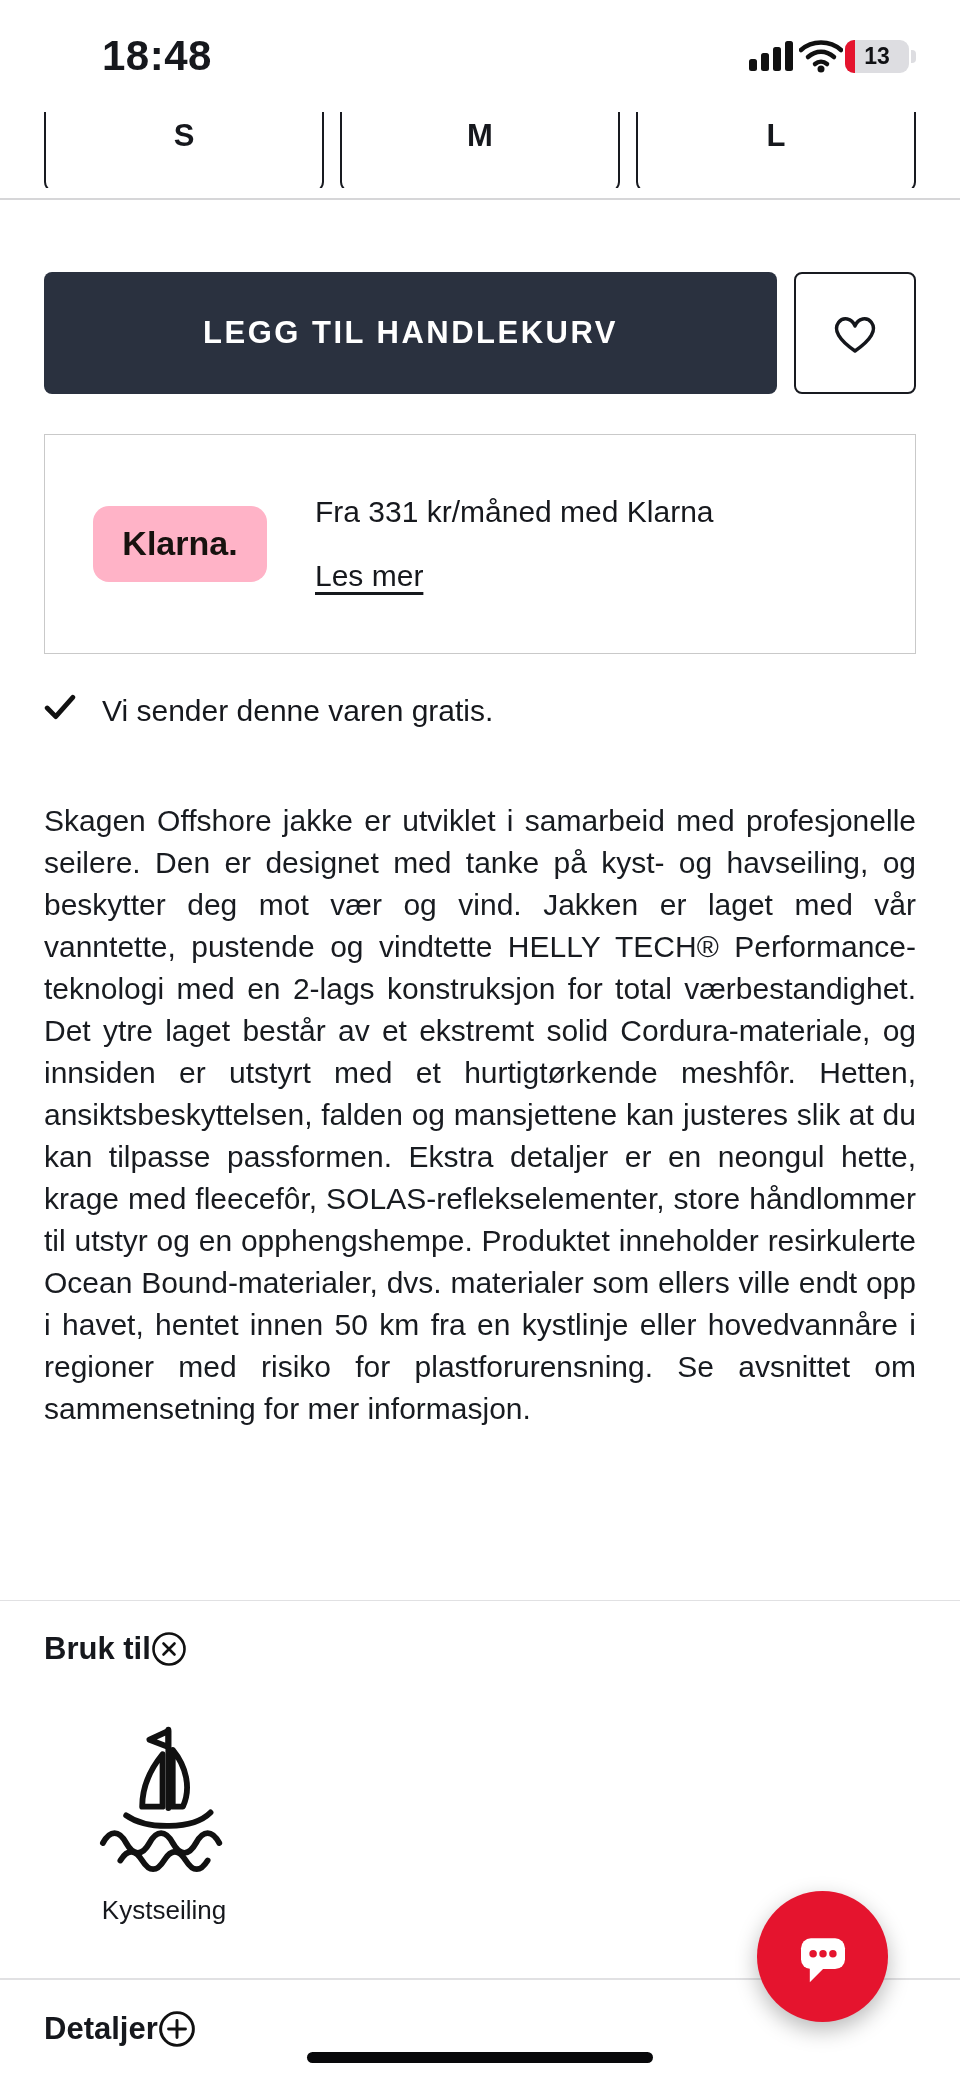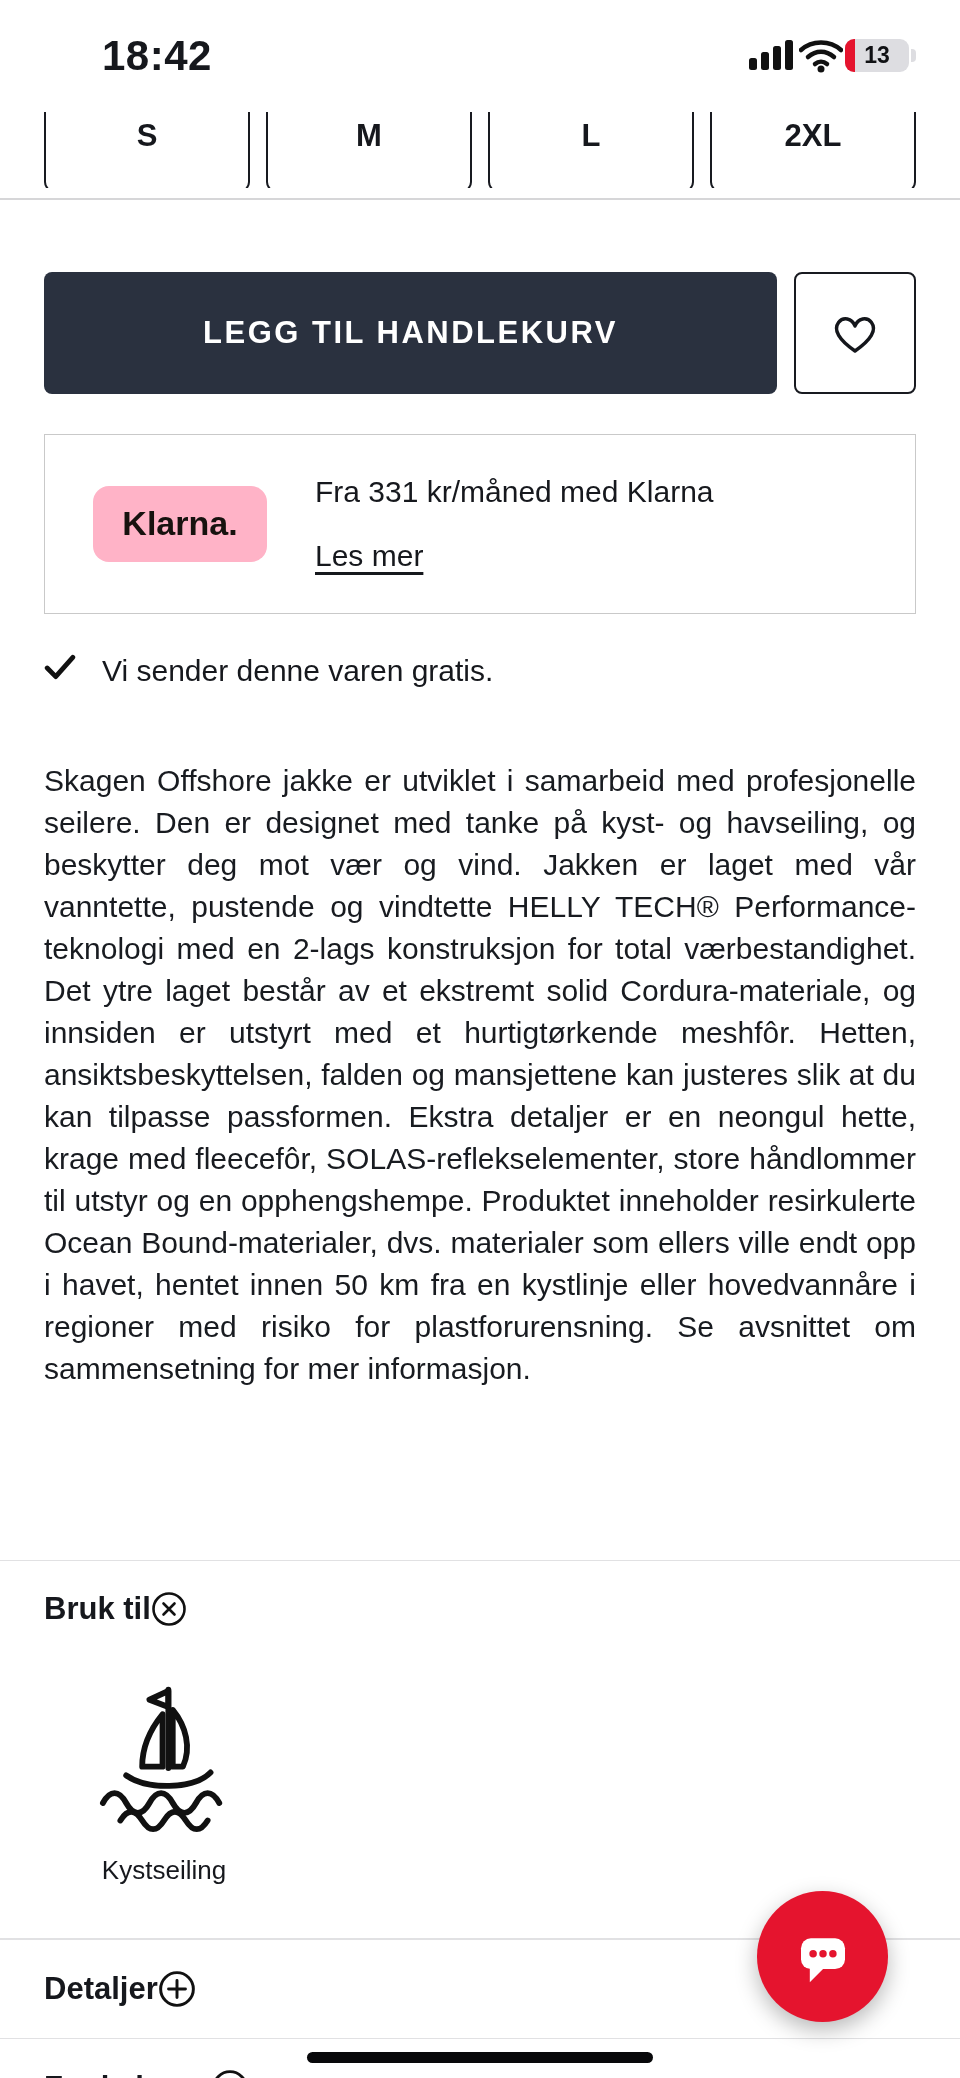--- a/index.html
+++ b/index.html
@@ -13,42 +13,42 @@
   }
   *{box-sizing:border-box;margin:0;padding:0;}
   html,body{overflow:hidden;}
   body{
     width:960px;height:2078px;position:relative;background:#fff;
     font-family:"Liberation Sans","DejaVu Sans",sans-serif;color:var(--ink);
   }
   
   .status-bar{height:112px;display:flex;align-items:center;padding:0 44px 0 102px;}
   .time{font-size:42px;font-weight:700;letter-spacing:.5px;}
-  .status-icons{margin-left:auto;display:flex;align-items:flex-start;gap:2px;}
+  .status-icons{margin-left:auto;display:flex;align-items:center;gap:2px;}
   .battery{display:flex;align-items:center;}
   .bat-body{width:64px;height:33px;border-radius:9px;background:#DDDDE1;position:relative;overflow:hidden;}
   .bat-fill{position:absolute;left:0;top:0;bottom:0;width:10px;background:var(--chat-red);}
   .bat-num{position:absolute;inset:0;display:flex;align-items:center;justify-content:center;
     font-size:23px;font-weight:700;color:#101114;}
   .bat-nub{width:5px;height:13px;background:#DDDDE1;border-radius:0 4px 4px 0;margin-left:2px;}
   
   .sizes-row{margin:0 44px;height:76px;overflow:hidden;display:flex;gap:16px;}
   .size-btn{flex:1;height:130px;margin-top:-50px;padding-top:18px;background:#fff;
     border:2.5px solid var(--border-dark);border-radius:10px;display:flex;align-items:center;
     justify-content:center;font-size:31px;font-weight:700;font-family:inherit;color:var(--ink);}
   .full-divider{height:1.5px;background:var(--divider);margin-top:10px;}
   
   .cart-row{margin:72px 44px 0;display:flex;gap:17px;}
   .add-btn{flex:1;height:122px;background:var(--accent-dark);color:#fff;border:none;border-radius:8px;
     font-size:31px;font-weight:700;letter-spacing:2.5px;font-family:inherit;cursor:pointer;}
   .wish-btn{width:122px;height:122px;background:#fff;border:2px solid var(--border-dark);
     border-radius:8px;display:flex;align-items:center;justify-content:center;cursor:pointer;}
   
   .klarna-box{margin:40px 44px 0;border:1.5px solid var(--border-light);display:flex;
-    align-items:center;padding:40px 0;}
+    align-items:center;padding:60px 0;}
   .klarna-badge{margin-left:48px;width:174px;height:76px;background:var(--klarna-pink);
     border-radius:16px;display:flex;align-items:center;justify-content:center;
     font-size:34px;font-weight:700;color:#17120F;flex:none;}
   .klarna-text{margin-left:48px;font-size:30px;}
   .klarna-link{display:inline-block;margin-top:30px;color:inherit;text-decoration:underline;
     text-underline-offset:6px;cursor:pointer;}
   
   .shipping-row{margin:40px 44px 0;display:flex;align-items:flex-start;gap:26px;font-size:30px;}
   
   .description{margin:72px 44px 0;font-size:30px;line-height:42px;text-align:justify;
@@ -69,21 +69,21 @@
     background:var(--chat-red);display:flex;align-items:center;justify-content:center;
     box-shadow:0 8px 22px rgba(0,0,0,.28);cursor:pointer;}
   .home-indicator{position:absolute;left:50%;transform:translateX(-50%);top:2052px;
     width:346px;height:11px;border-radius:6px;background:#08080A;}
   svg{display:block;}
 </style>
 </head>
 <body>
 
 <div class="status-bar">
-  <span class="time">18:42</span>
+  <span class="time">18:48</span>
   <div class="status-icons">
     <span>
       <svg width="48" height="32" viewBox="0 0 48 32">
         <rect x="0" y="19" width="8" height="12" rx="2.5" fill="#111"></rect>
         <rect x="12" y="13" width="8" height="18" rx="2.5" fill="#111"></rect>
         <rect x="24" y="7" width="8" height="24" rx="2.5" fill="#111"></rect>
         <rect x="36" y="1" width="8" height="30" rx="2.5" fill="#111"></rect>
       </svg>
     </span>
     <span>
@@ -101,21 +101,20 @@
       </span>
       <span class="bat-nub"></span>
     </span>
   </div>
 </div>
 
 <div class="sizes-row">
   <button class="size-btn">S</button>
   <button class="size-btn">M</button>
   <button class="size-btn">L</button>
-  <button class="size-btn">2XL</button>
 </div>
 <div class="full-divider"></div>
 
 <div class="cart-row">
   <button class="add-btn">LEGG TIL HANDLEKURV</button>
   <button class="wish-btn">
     <span>
       <svg width="52" height="48" viewBox="0 0 52 48" fill="none" stroke="#14161B" stroke-width="3.5" stroke-linejoin="round">
         <path d="M26 42 C10 31 4 21 9.5 13.5 C14 7.5 23 9 26 17 C29 9 38 7.5 42.5 13.5 C48 21 42 31 26 42 Z"></path>
       </svg>

